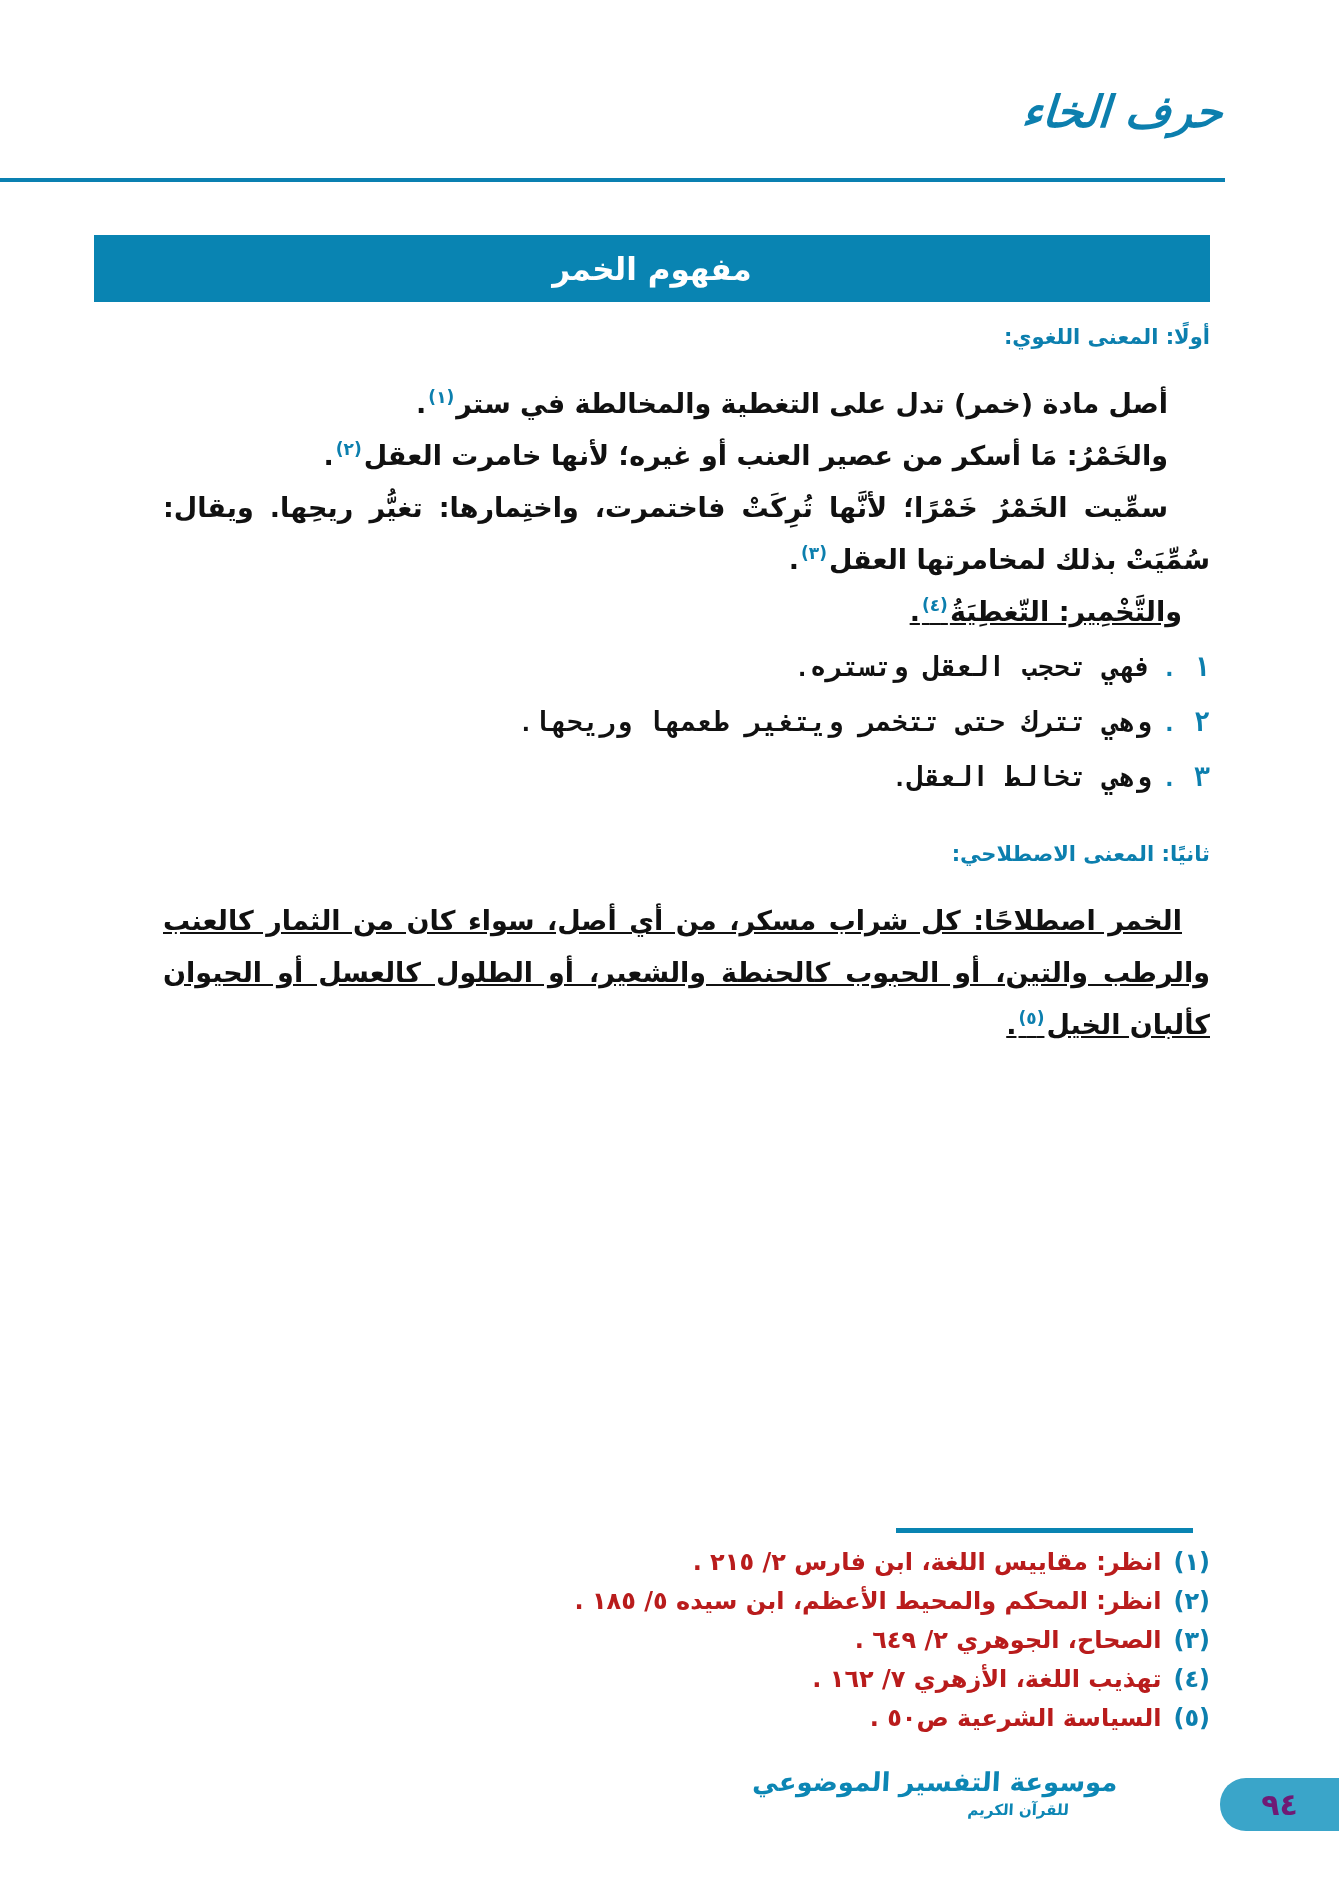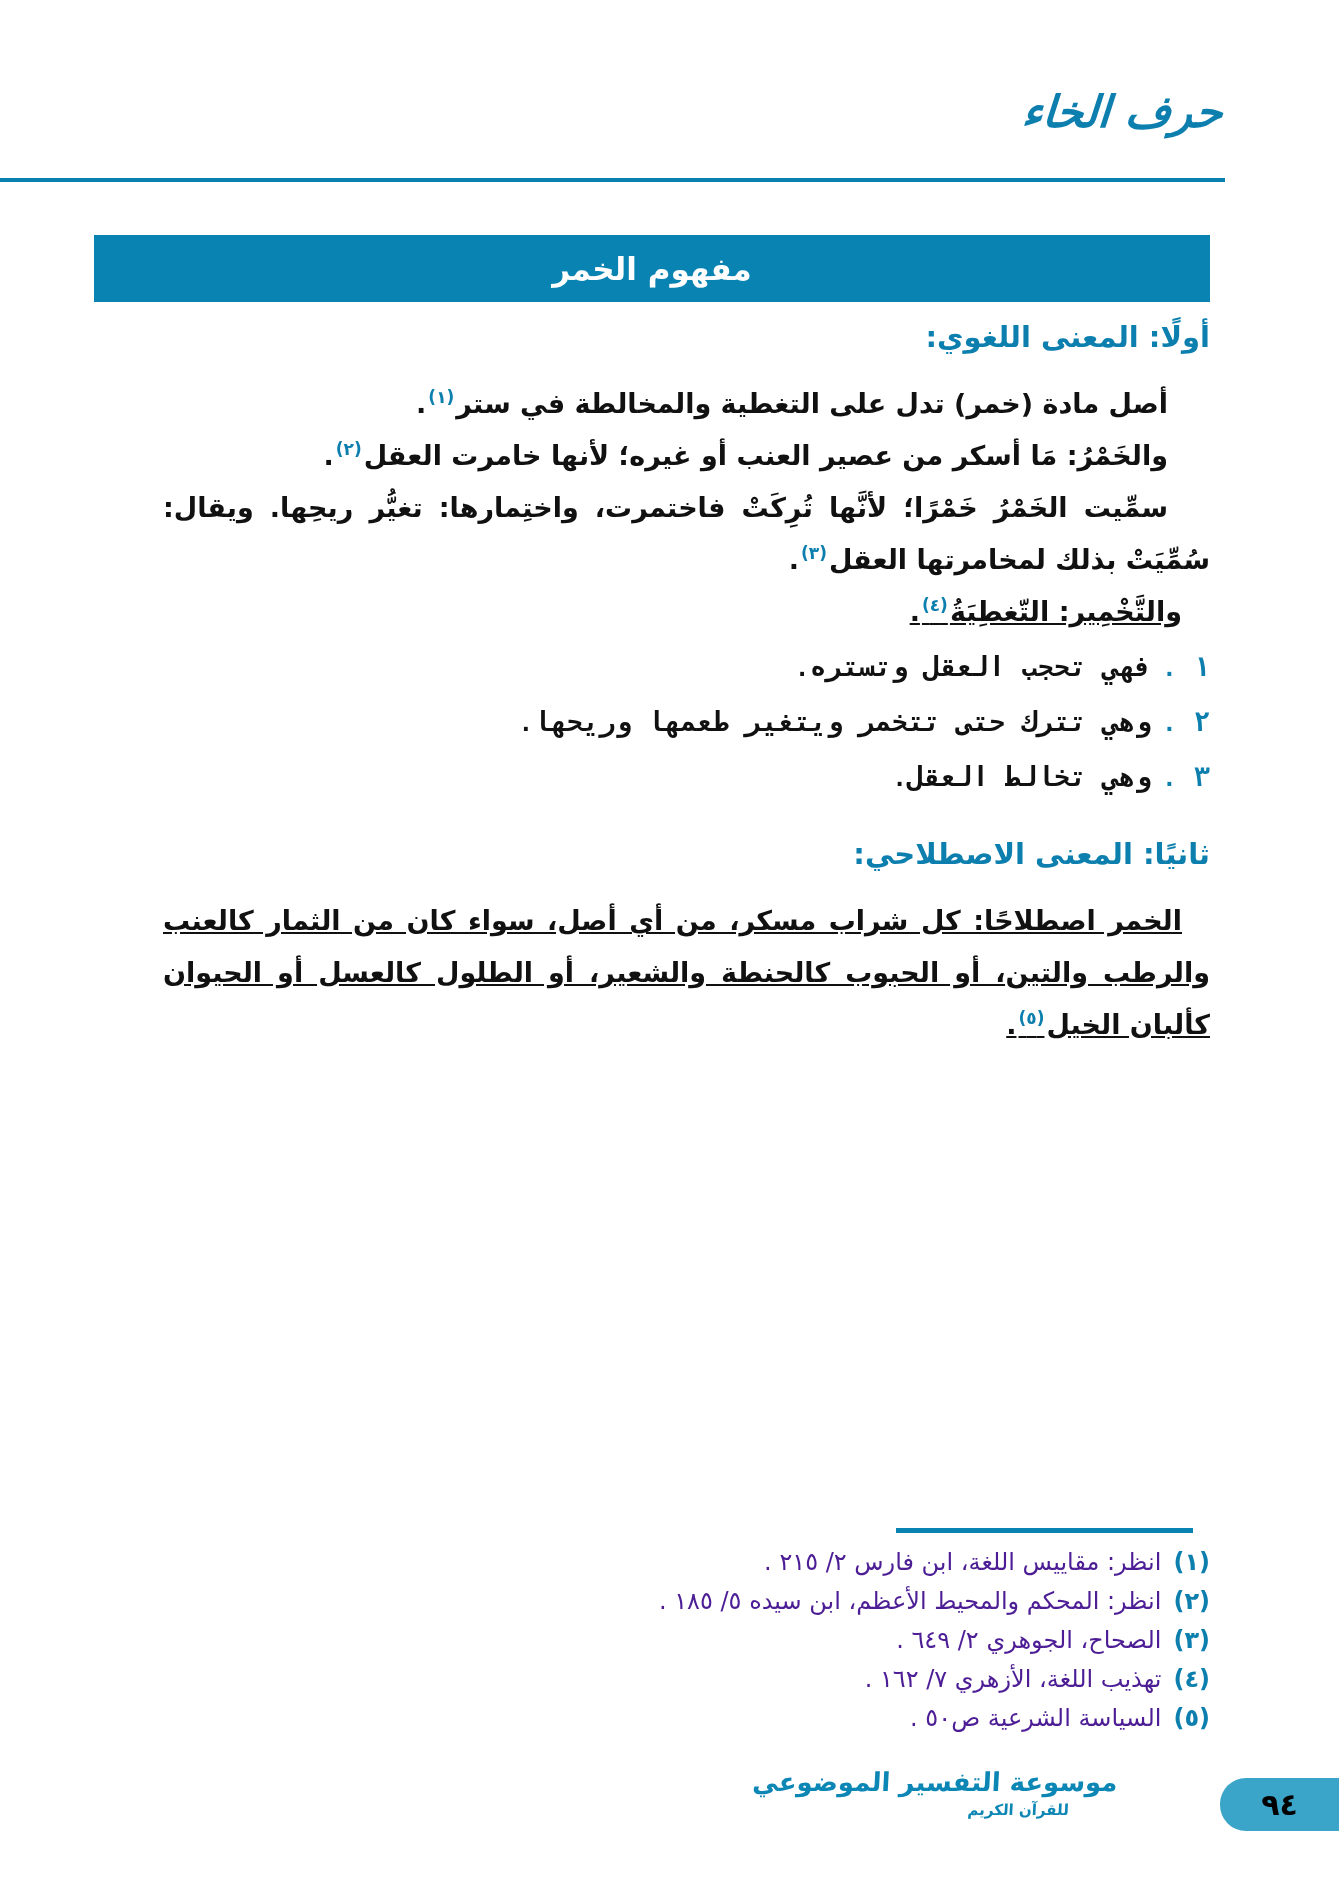--- a/index.html
+++ b/index.html
@@ -34,21 +34,21 @@
   }
   .title-banner .banner-text{
     color:#ffffff;font-size:31px;font-weight:bold;
   }
   
   .content{
     position:absolute;top:312px;right:129px;width:1047px;
     font-size:27px;font-weight:bold;line-height:52px;
   }
   .section-heading{
-    color:#0c7fae;font-size:29px;font-weight:bold;
+    color:#0c7fae;font-size:21px;font-weight:bold;
     margin:0 0 16px 0;line-height:50px;
   }
   .section-heading.second{margin-top:22px;}
   .content p{margin:0;text-align:justify;}
   .content p.indent{text-indent:42px;}
   .content p.small-indent{text-indent:28px;text-decoration:underline;}
   .fn-ref{
     color:#0c7fae;font-size:17px;font-weight:bold;
     vertical-align:super;line-height:0;margin:0 2px;
   }
@@ -60,37 +60,37 @@
   .footnotes{
     position:absolute;top:1528px;right:129px;width:720px;
     font-size:24px;line-height:39px;
   }
   .fn-rule{
     height:5px;width:297px;background:#0984b2;
     margin:0 17px 10px 0;
   }
   .fn-line{display:flex;align-items:baseline;}
   .fn-num{color:#0c7fae;font-weight:bold;margin-left:12px;white-space:nowrap;}
-  .fn-text{color:#4c1d95;font-weight:400;white-space:nowrap;}
+  .fn-text{color:#b91c1c;font-weight:700;white-space:nowrap;}
   
   .publisher-logo{
     position:absolute;top:1768px;right:222px;width:196px;
     text-align:center;color:#0c86b4;line-height:1.15;
     transform:skewX(-3deg);
   }
   .logo-line1{font-size:26px;font-weight:bold;white-space:nowrap;}
   .logo-line2{font-size:15px;font-weight:bold;margin-top:4px;}
   .page-number-badge{
     position:absolute;top:1778px;right:0;
     width:119px;height:53px;
     background:#3aa5c9;
     border-radius:26px 0 0 26px;
     display:flex;align-items:center;justify-content:center;
   }
-  .page-number-badge span{color:#000000;font-size:30px;font-weight:bold;}
+  .page-number-badge span{color:#701a75;font-size:30px;font-weight:bold;}
 </style>
 </head>
 <body>
 
 <div class="page">
 
   <div class="calligraphy-header">حرف الخاء</div>
   <div class="header-rule"></div>
 
   <div class="title-banner">

